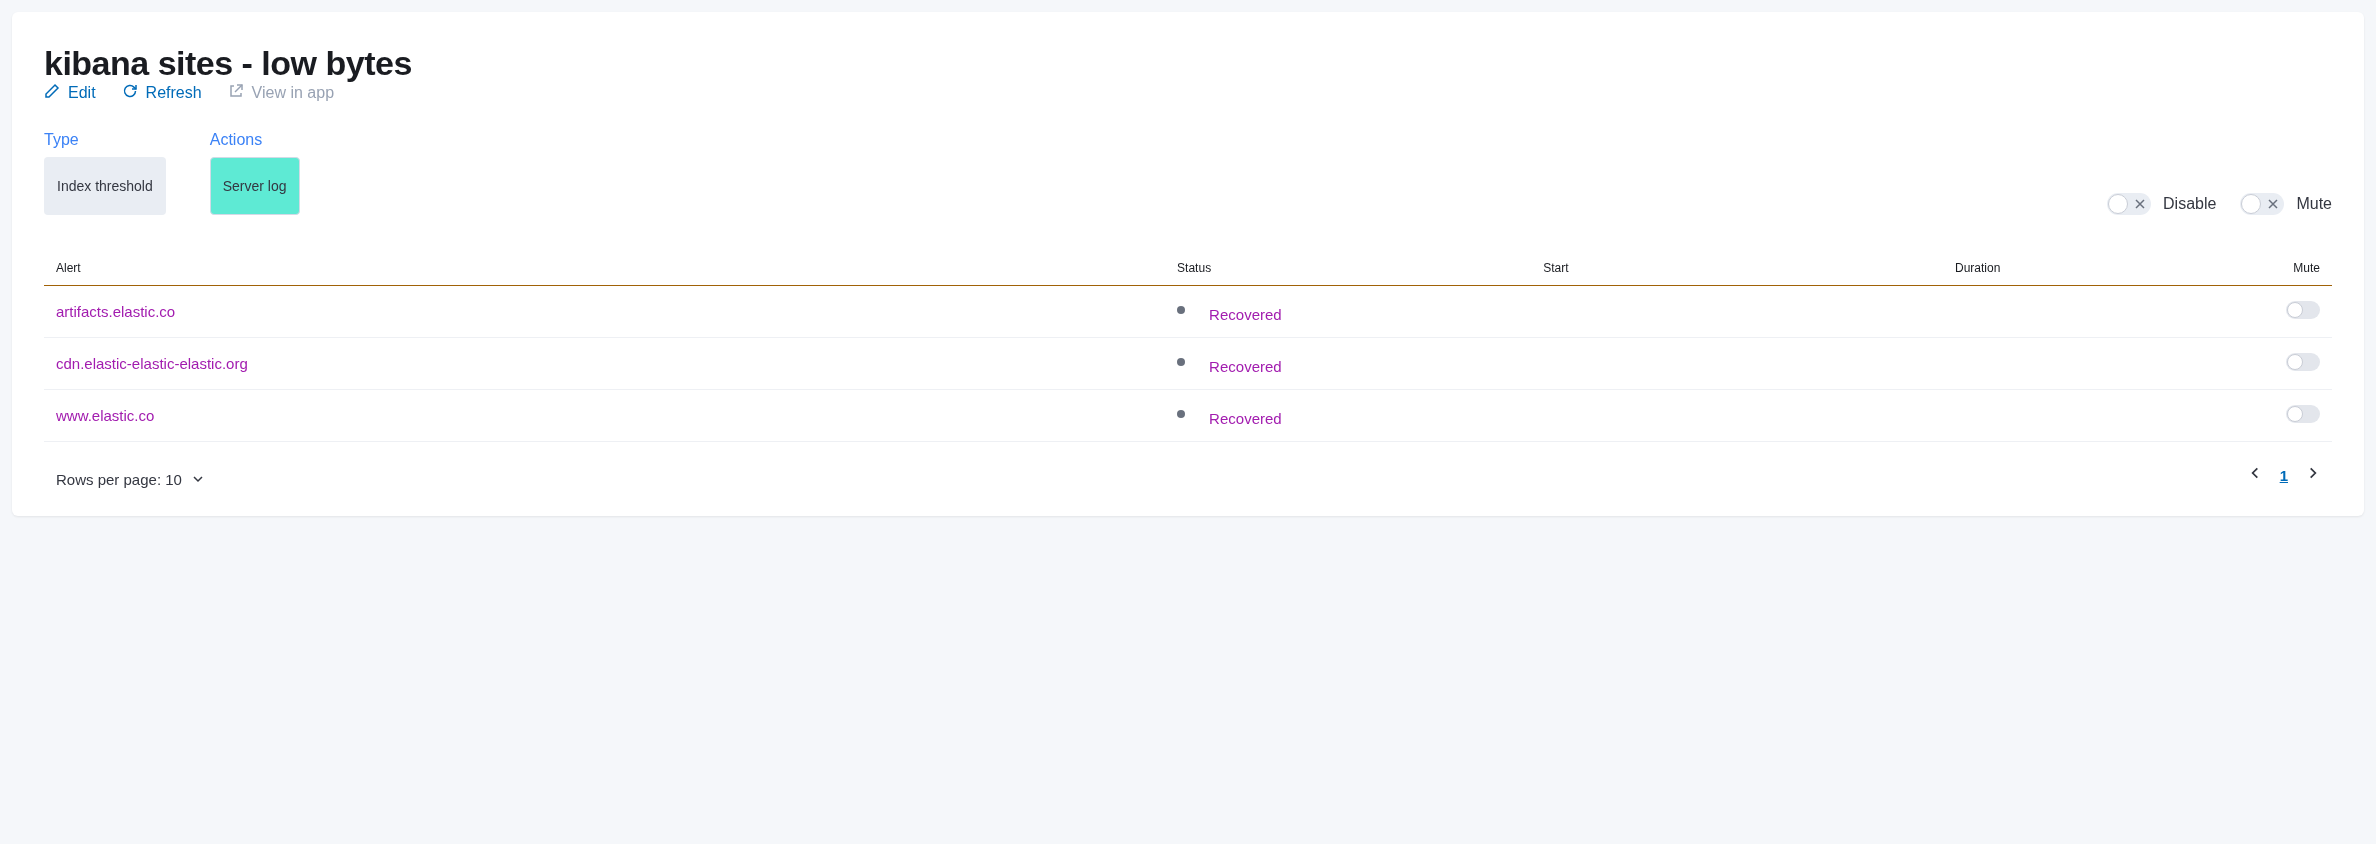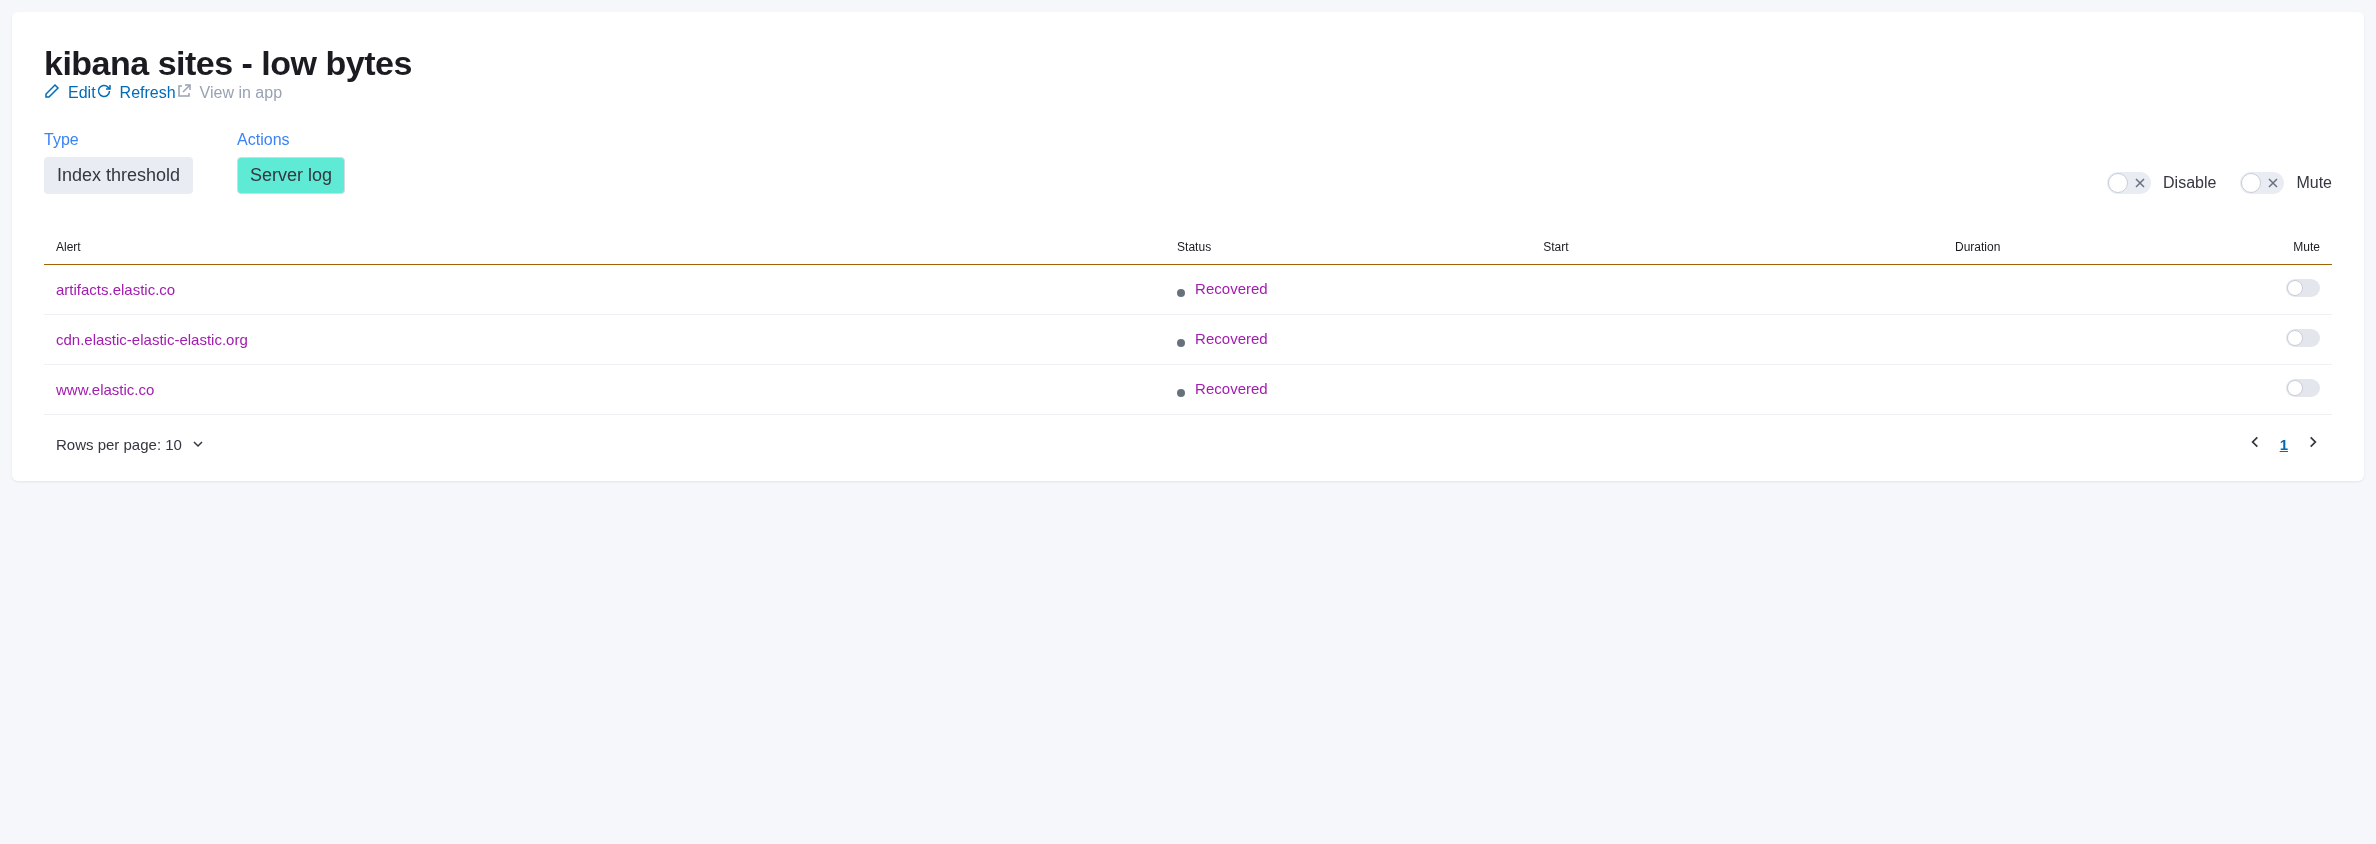--- a/index.html
+++ b/index.html
@@ -23,20 +23,21 @@
 }
 .title {
   font-size: 34px;
   font-weight: 700;
   color: #1a1c21;
   letter-spacing: -0.5px;
 }
 .actions-right {
   display: flex;
   align-items: flex-end;
+  gap: 26px;
 }
 .link-btn {
   display: inline-flex;
   align-items: center;
   gap: 8px;
   font-size: 16px;
   font-weight: 500;
   color: #006bb8;
   cursor: pointer;
   background: none;
@@ -50,23 +51,23 @@
   align-items: flex-end;
   justify-content: space-between;
   margin-bottom: 36px;
 }
 .meta-left { display: flex; gap: 44px; }
 .meta-col { display: flex; flex-direction: column; gap: 8px; }
 .meta-label { font-size: 16px; color: #3b82f6; font-weight: 400; }
 .badge {
   display: inline-flex;
   align-items: center;
-  padding: 7px 12px;
+  padding: 20px 12px;
   border-radius: 4px;
-  font-size: 18px;
+  font-size: 14px;
   font-weight: 500;
   color: #343741;
   border: 1px solid transparent;
 }
 .badge.filled { background: #e9edf3; }
 .badge.hollow { background: #5eead4; border-color: #d3dae6; }
 .toggles-right { display: flex; align-items: center; gap: 24px; }
 .toggle-group { display: inline-flex; align-items: center; gap: 12px; }
 .toggle {
   position: relative;
@@ -109,35 +110,36 @@
   border-bottom: 1px solid #a16207;
 }
 .table th:last-child { text-align: right; }
 .table td {
   padding: 14px 12px;
   font-size: 15px;
   color: #a21caf;
   border-bottom: 1px solid #eef0f4;
 }
 .table td:last-child { text-align: right; }
-.status-cell { display: inline-flex; align-items: flex-end; gap: 10px; }
+.status-cell { display: inline-flex; align-items: flex-start; gap: 24px; }
 .status-dot { width: 8px; height: 8px; border-radius: 50%; background: #69707d; display: inline-block; }
 .table-footer {
   display: flex;
   align-items: center;
   justify-content: space-between;
   padding: 20px 12px 4px;
 }
 .rows-per-page {
   display: inline-flex;
   align-items: center;
   gap: 10px;
   font-size: 15px;
   color: #343741;
   cursor: pointer;
+  margin-top: 9px;
 }
 .pager { display: inline-flex; align-items: center; gap: 18px; }
 .pager-btn { cursor: pointer; display: inline-flex; color: #343741; }
 .pager-page {
   font-size: 15px;
   font-weight: 700;
   color: #006bb8;
   text-decoration: underline;
   cursor: pointer;
 }

